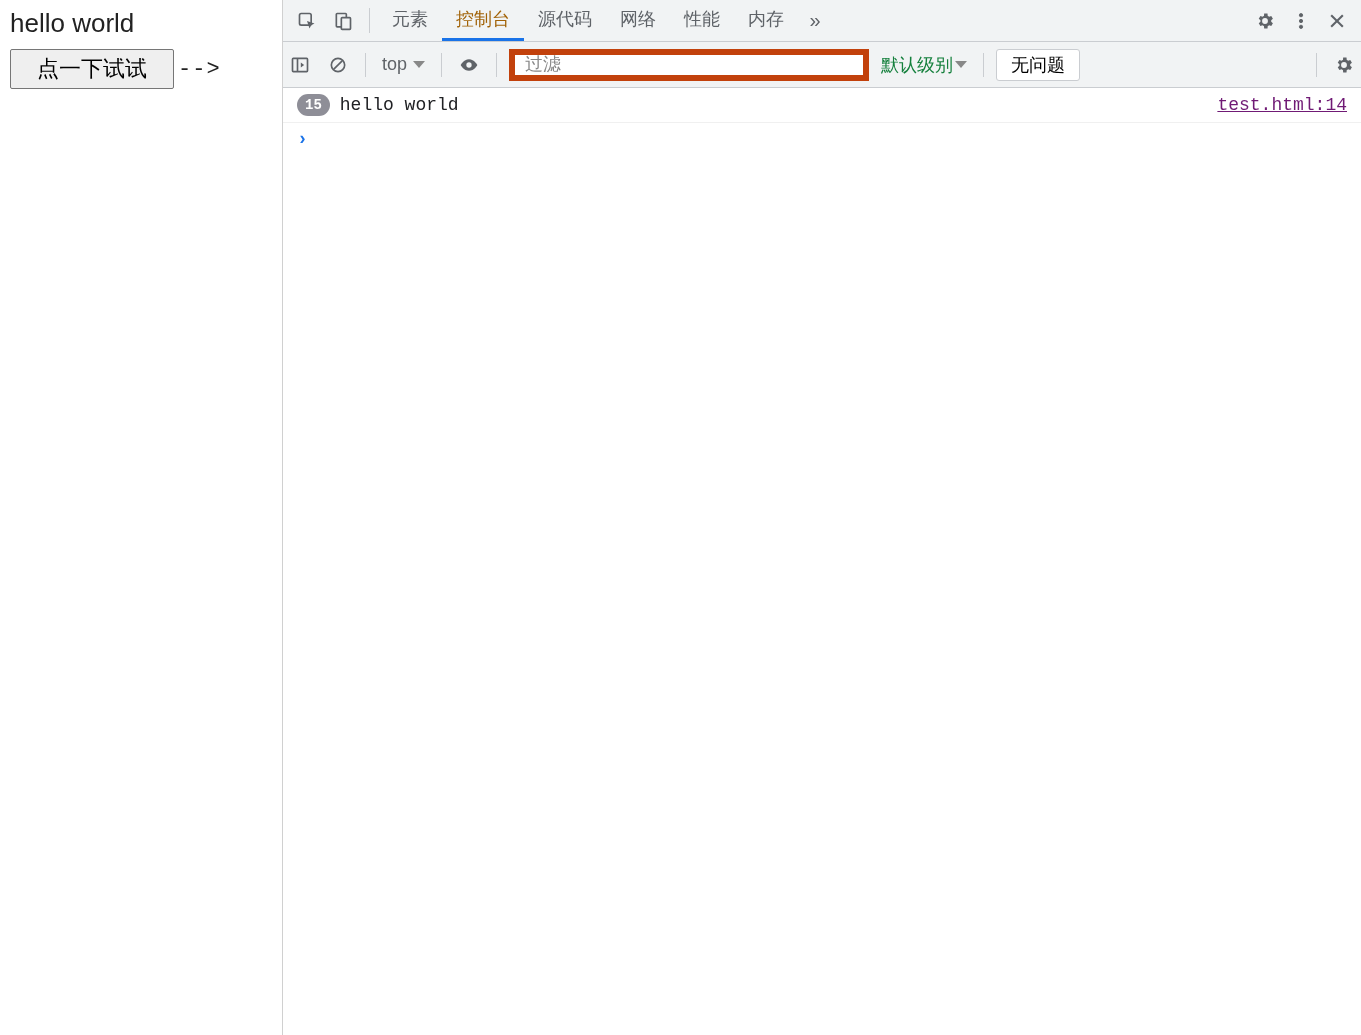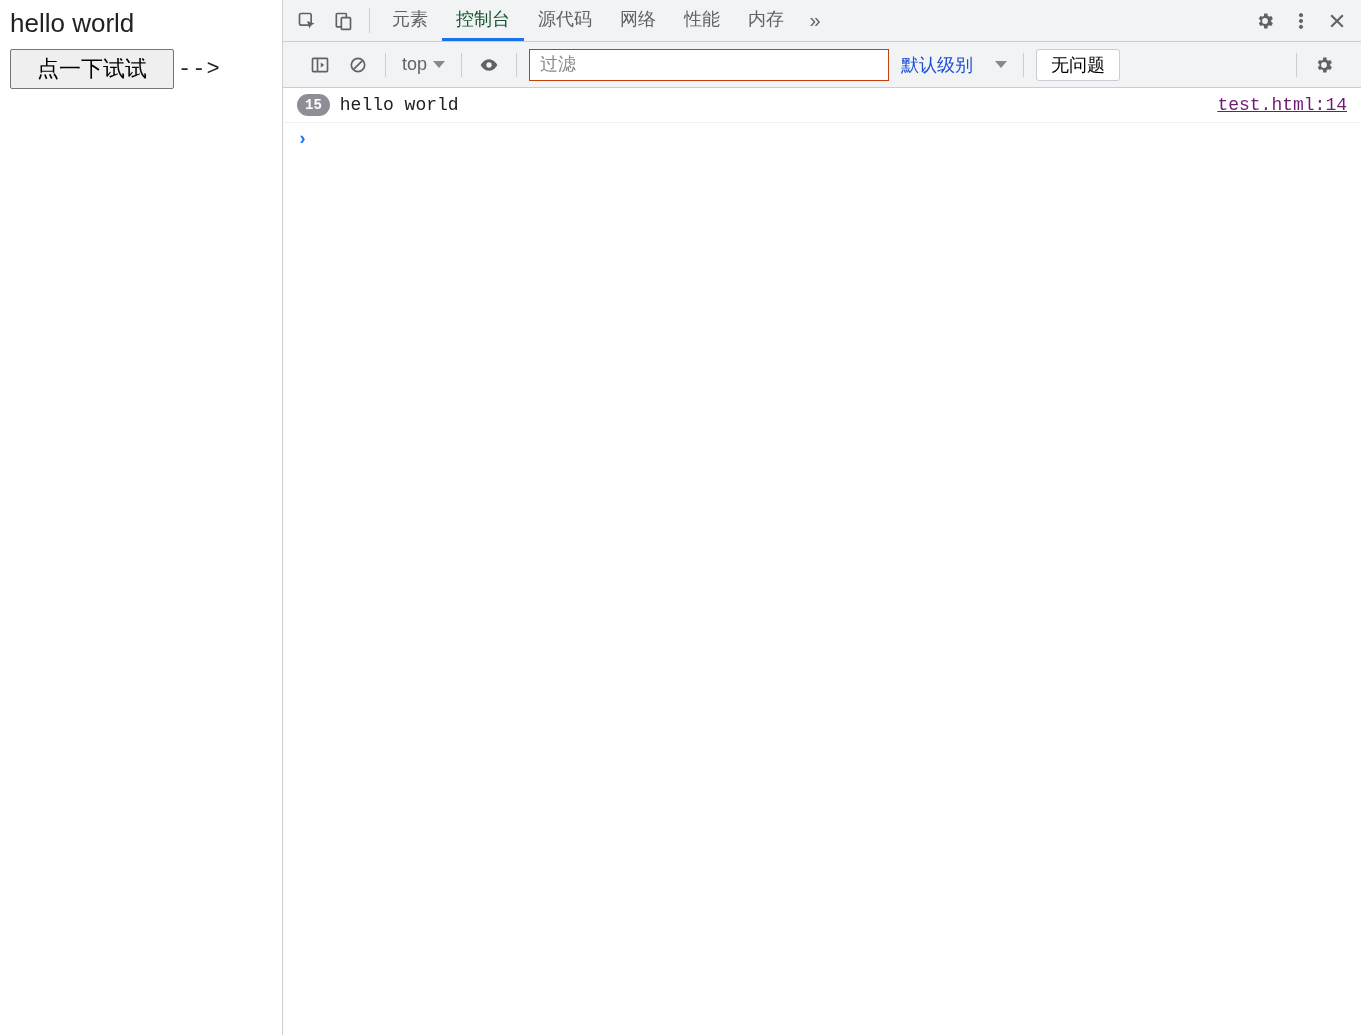--- a/index.html
+++ b/index.html
@@ -71,39 +71,39 @@
     .dt-tab {
       padding: 0 14px;
       display: flex;
       align-items: center;
       font-size: 18px;
       color: #5f6368;
       cursor: pointer;
       border-bottom: 3px solid transparent;
     }
     .dt-tab.active {
-      color: #14532d;
+      color: #a16207;
       border-bottom-color: #1a73e8;
     }
     .dt-tabbar .more-tabs {
       width: 34px;
       display: flex;
       align-items: center;
       justify-content: center;
       color: #5f6368;
       font-size: 20px;
       cursor: pointer;
     }
     .dt-tabbar .spacer { flex: 1; }
     .dt-toolbar {
       height: 46px;
       display: flex;
       align-items: center;
       gap: 8px;
-      padding: 0 22px;
+      padding: 0 2px;
       border-bottom: 1px solid #cacdd1;
       background: #f1f3f4;
     }
     .tb-icon {
       width: 30px;
       height: 30px;
       display: flex;
       align-items: center;
       justify-content: center;
       cursor: pointer;
@@ -123,34 +123,34 @@
     }
     .dd-caret {
       width: 0; height: 0;
       border-left: 6px solid transparent;
       border-right: 6px solid transparent;
       border-top: 7px solid #888;
     }
     .filter-input {
       flex: 0 0 360px;
       height: 32px;
-      border: 1px solid #c2410c;
+      border: 6px solid #c2410c;
       background: #fff;
       font-size: 18px;
       padding: 0 10px;
       color: #333;
       outline: none;
     }
     .filter-input::placeholder { color: #888; }
     .level-sel {
       display: flex;
       align-items: center;
-      gap: 22px;
-      font-size: 18px;
-      color: #1d4ed8;
+      gap: 2px;
+      font-size: 18px;
+      color: #15803d;
       cursor: pointer;
       padding: 0 4px;
     }
     .issues-btn {
       height: 32px;
       border: 1px solid #cacdd1;
       background: #fff;
       font-size: 18px;
       color: #000000;
       padding: 0 14px;

